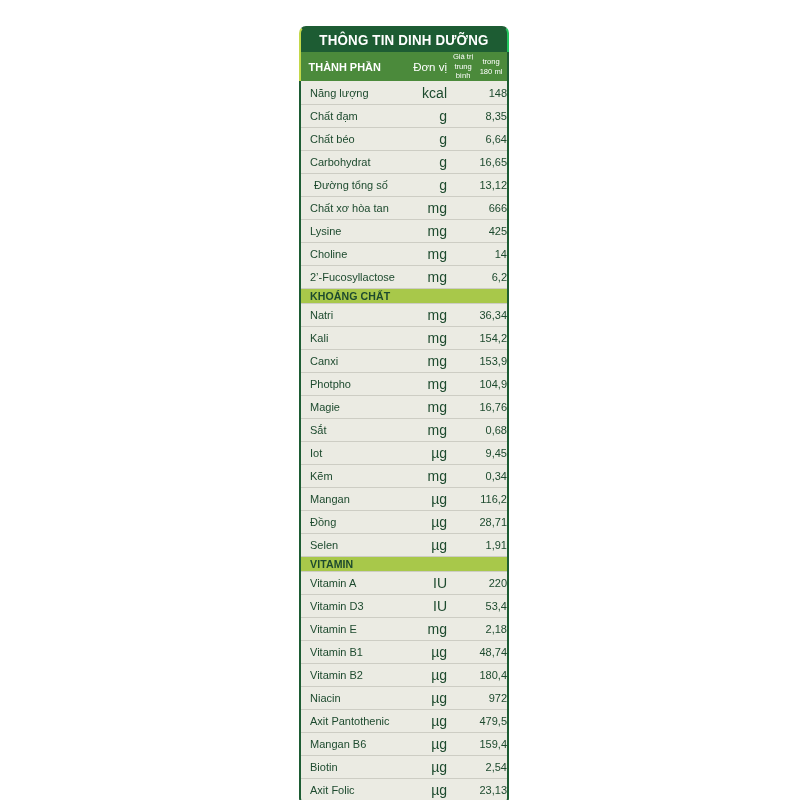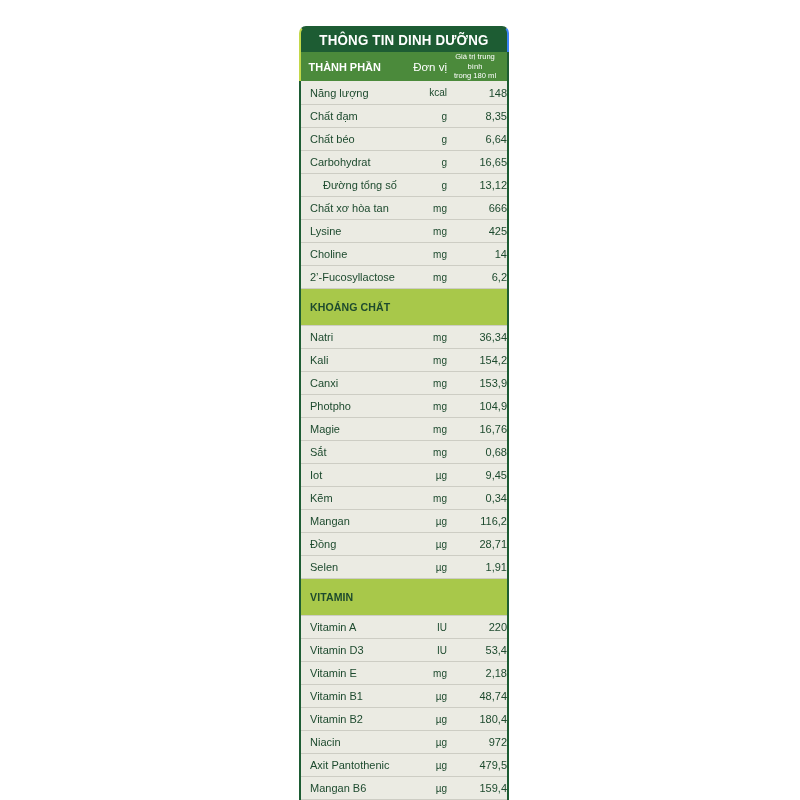--- a/index.html
+++ b/index.html
@@ -21,21 +21,21 @@
     top: 26px;
     width: 210px;
     box-sizing: border-box;
   }
 
   
   .title-banner {
     background: #1d5c33;
     border-radius: 7px 7px 0 0;
     border-left: 2px solid #c3d84a;
-    border-right: 2px solid #3b82f6;
+    border-right: 2px solid #22c55e;
     border-top: 2px solid #1d5c33;
     box-sizing: border-box;
     height: 26px;
     display: flex;
     align-items: center;
     justify-content: center;
   }
   .title-banner .title-text {
     color: #ffffff;
     font-size: 14.5px;
@@ -75,21 +75,21 @@
     display: flex;
     align-items: center;
     justify-content: flex-end;
     box-sizing: border-box;
   }
   .col-head .ch-value {
     flex: 1 1 auto;
     color: #ffffff;
     font-size: 7.6px;
     display: flex;
-    flex-direction: column;
+    flex-direction: row;
     align-items: center;
     justify-content: center;
     line-height: 1.25;
     padding-right: 4px;
     box-sizing: border-box;
     text-align: center;
   }
 
   
   .tbl-body {
@@ -113,42 +113,42 @@
 
   .row .c-name {
     flex: 0 0 100px;
     font-size: 11px;
     color: #1d4a2e;
     padding-left: 9px;
     box-sizing: border-box;
     white-space: nowrap;
     overflow: hidden;
   }
-  .row.indent .c-name { padding-left: 22px; }
+  .row.indent .c-name { padding-left: 13px; }
 
   .row .c-unit {
     flex: 0 0 46px;
-    font-size: 10px;
+    font-size: 14px;
     color: #1d4a2e;
     text-align: right;
     box-sizing: border-box;
   }
   .row .c-value {
     flex: 1 1 auto;
     font-size: 11px;
     color: #1d4a2e;
     text-align: right;
     padding-right: 0;
     box-sizing: border-box;
   }
 
   
   .section-band {
     background: #a8c84a;
-    height: 37px;
+    height: 15px;
     display: flex;
     align-items: center;
     padding-left: 9px;
     box-sizing: border-box;
     border-top: 1px solid #cdcdc4;
   }
   .section-band .sb-text {
     font-size: 11px;
     font-weight: bold;
     color: #1d4a2e;

